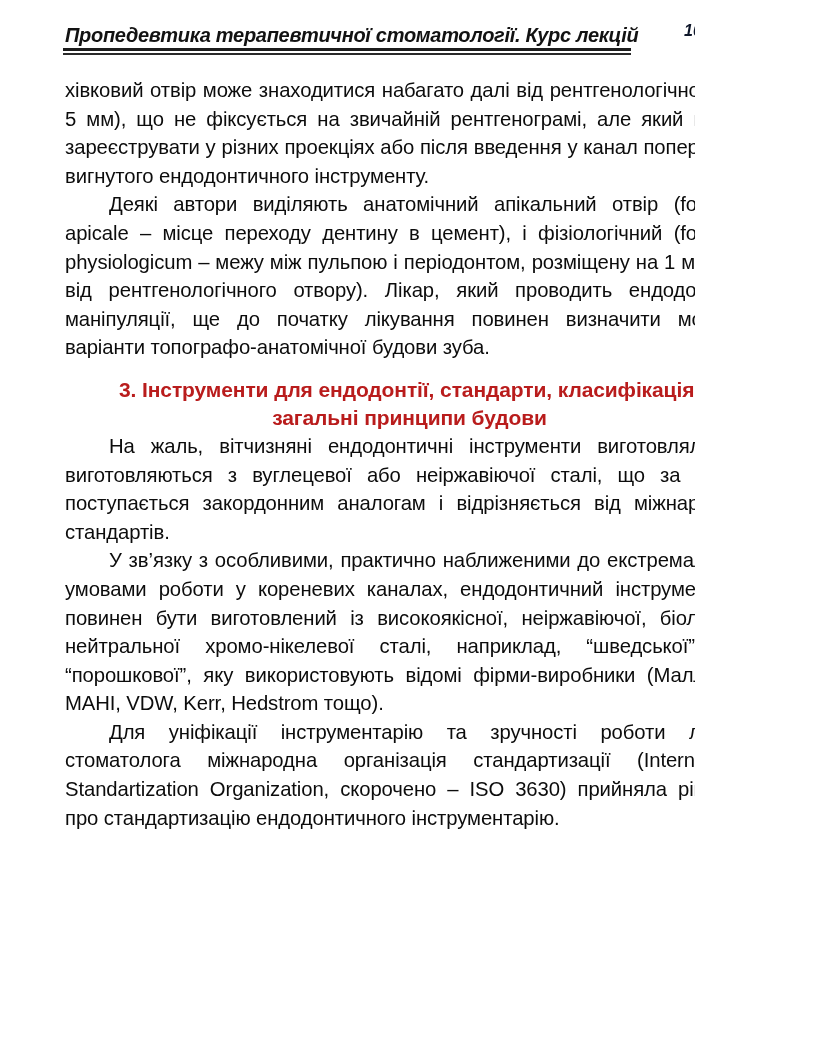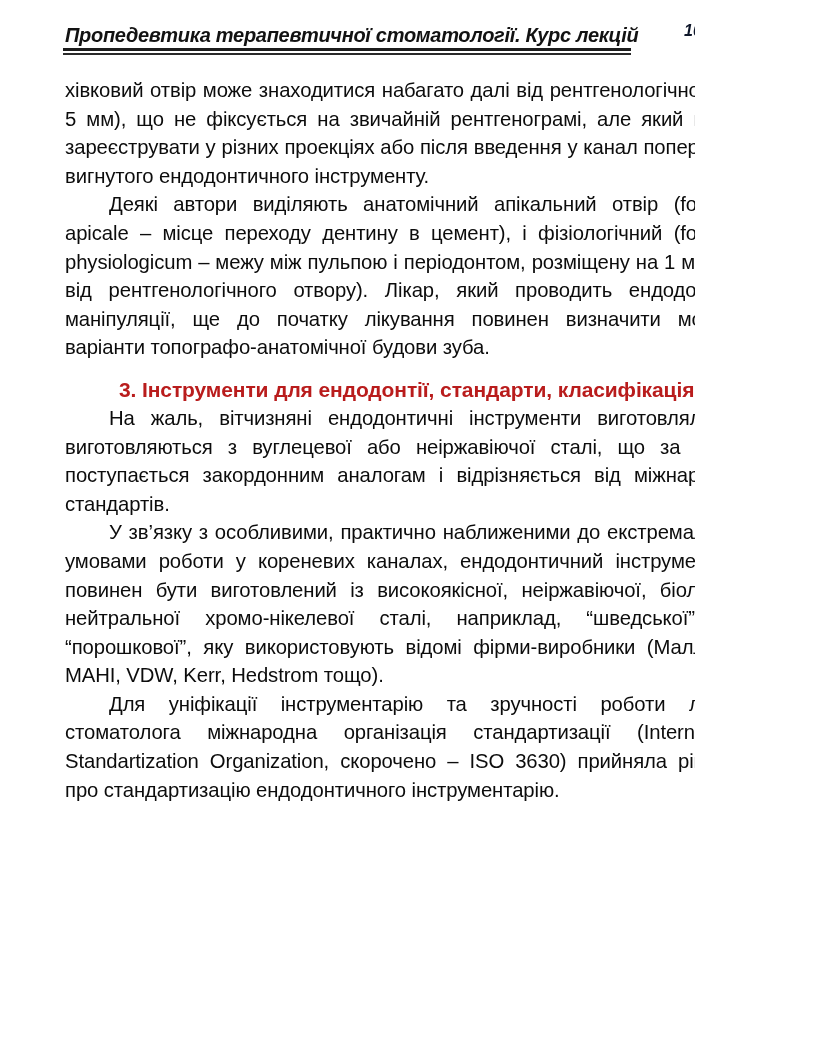--- a/index.html
+++ b/index.html
@@ -101,20 +101,21 @@
   </div>
 
   <div class="body-text">
 
     <p class="noindent">хівковий отвір може знаходитися набагато далі від рентгенологічного (до 5 мм), що не фіксується на звичайній рентгенограмі, але який можна зареєструвати у різних проекціях або після введення у канал попередньо вигнутого ендодонтичного інструменту.</p>
 
     <p>Деякі автори виділяють анатомічний апікальний отвір (foramen apicale – місце переходу дентину в цемент), і фізіологічний (foramen physiologicum – межу між пульпою і періодонтом, розміщену на 1 мм далі від рентгенологічного отвору). Лікар, який проводить ендодонтичні маніпуляції, ще до початку лікування повинен визначити можливі варіанти топографо-анатомічної будови зуба.</p>
 
     <h2 class="section-heading">
       <span>3. Інструменти для ендодонтії, стандарти, класифікація,</span><br>
+      <span>загальні принципи будови</span>
     </h2>
 
 
     <p>На жаль, вітчизняні ендодонтичні інструменти виготовлялися і виготовляються з вуглецевої або неіржавіючої сталі, що за якістю поступається закордонним аналогам і відрізняється від міжнародних стандартів.</p>
 
     <p>У зв’язку з особливими, практично наближеними до екстремальних, умовами роботи у кореневих каналах, ендодонтичний інструментарій повинен бути виготовлений із високоякісної, неіржавіючої, біологічно нейтральної хромо-нікелевої сталі, наприклад, “шведської” або “порошкової”, яку використовують відомі фірми-виробники (Малліфер, МАНІ, VDW, Kerr, Hedstrom тощо).</p>
 
     <p>Для уніфікації інструментарію та зручності роботи лікаря-стоматолога міжнародна організація стандартизації (International Standartization Organization, скорочено – ISO 3630) прийняла рішення про стандартизацію ендодонтичного інструментарію.</p>
 
   </div>

